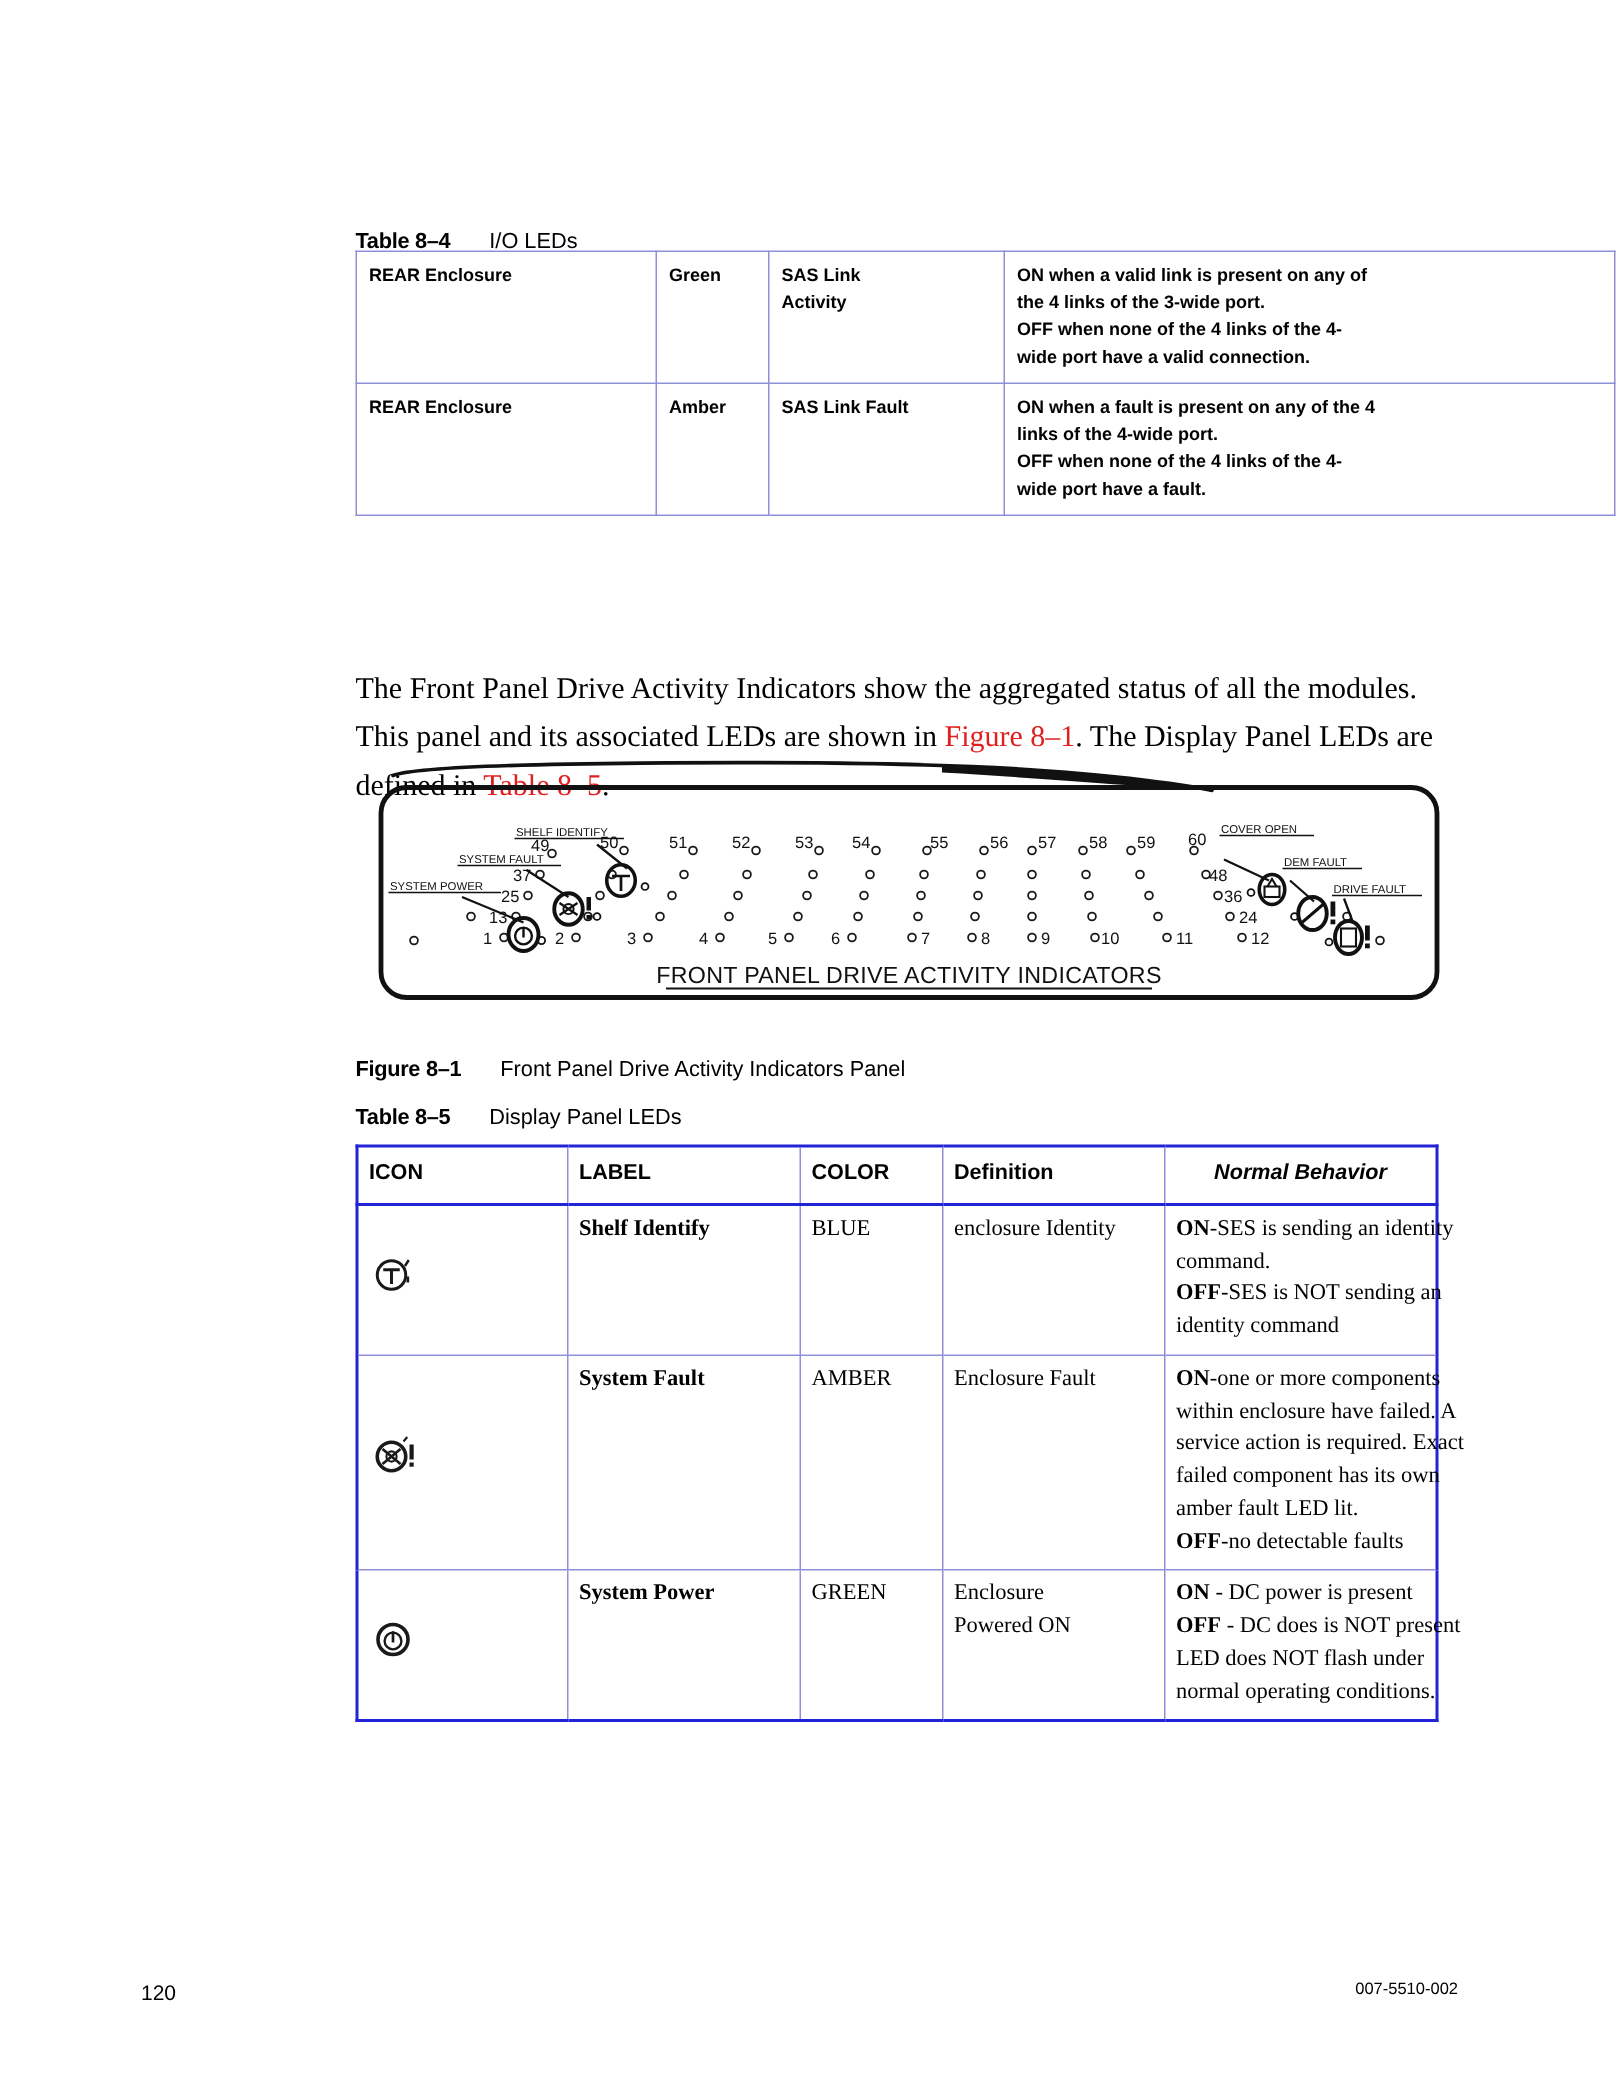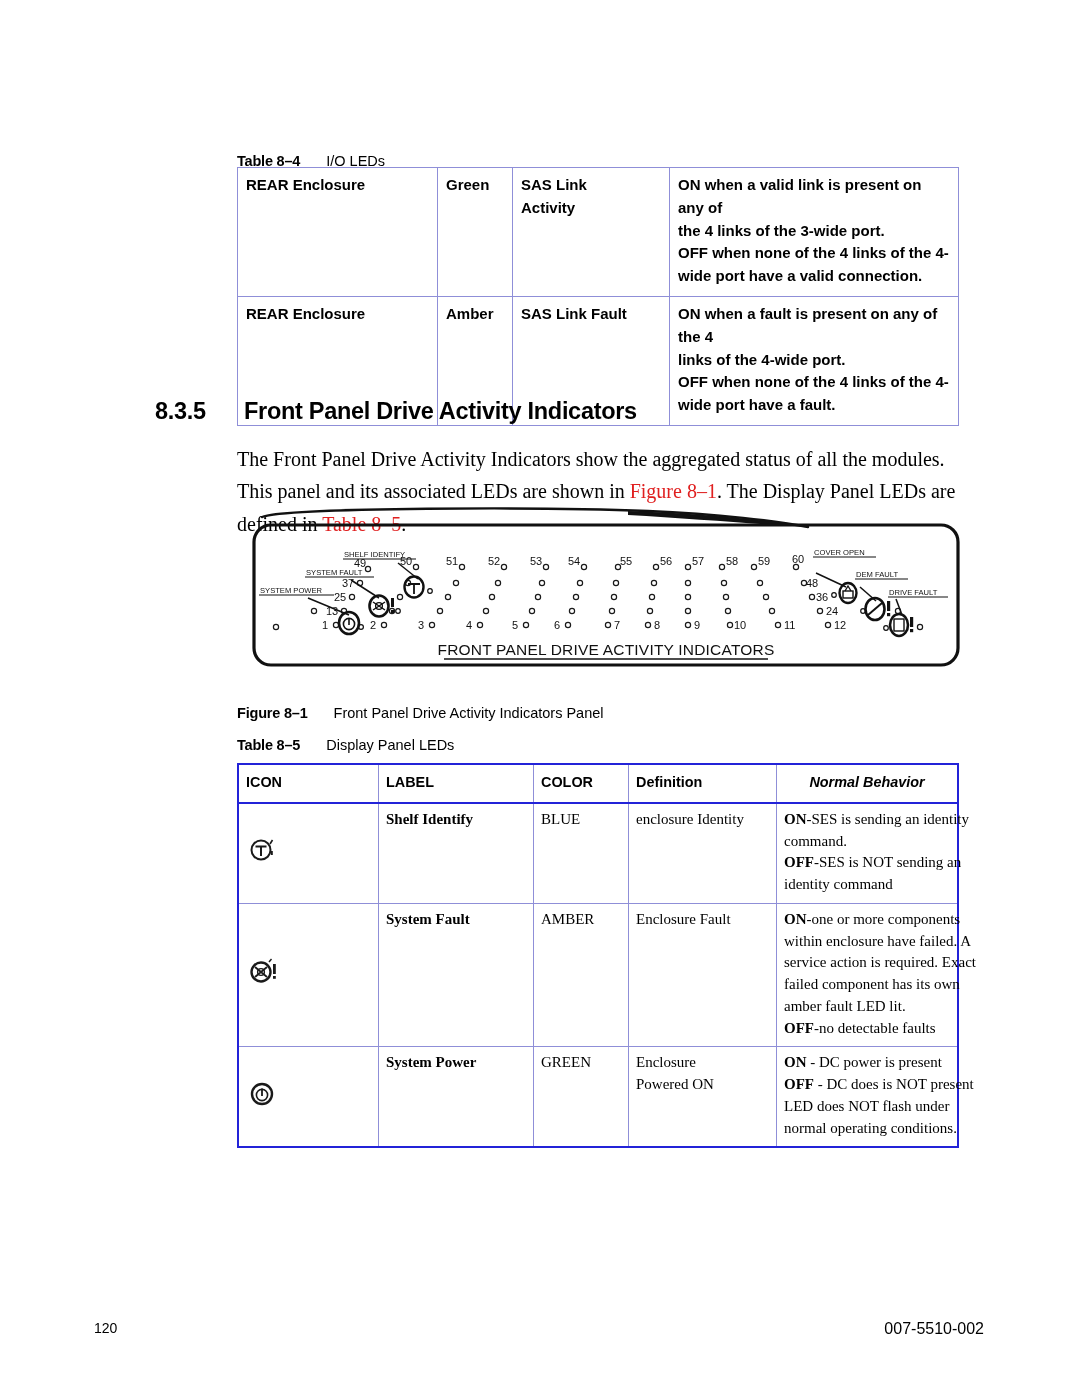--- a/index.html
+++ b/index.html
@@ -39,25 +39,25 @@
   .caption .cap-text {
     font-weight: normal;
     margin-left: 26px;
   }
 
   
   .tbl84 {
     position: absolute;
     left: 237px;
     top: 167px;
-    width: 722px;
+    width: 840px;
     border-collapse: collapse;
     table-layout: fixed;
     font-family: "Liberation Sans", sans-serif;
-    font-size: 15px;
+    font-size: 12px;
     font-weight: bold;
     line-height: 1.52;
   }
   .tbl84 td {
     border: 1px solid #8f8fd8;
     padding: 6px 8px 8px 8px;
     vertical-align: top;
     color: #000;
   }
   .tbl84 .c1 { width: 183px; }
@@ -156,24 +156,24 @@
   
   .footer-left {
     position: absolute;
     left: 94px;
     top: 1320px;
     font-family: "Liberation Sans", sans-serif;
     font-size: 14px;
   }
   .footer-right {
     position: absolute;
-    right: 96px;
+    right: 108px;
     top: 1320px;
     font-family: "Liberation Sans", sans-serif;
-    font-size: 16px;
+    font-size: 11px;
   }
 </style>
 </head>
 <body>
 
 <div class="page">
 
   <div class="caption" style="left:237px; top:141px;margin-top:12px;">
     <span class="cap-label">Table 8–4</span><span class="cap-text">I/O LEDs</span>
   </div>
@@ -203,23 +203,20 @@
         <td class="c4">
           <span class="cellline">ON when a fault is present on any of the 4</span>
           <span class="cellline">links of the 4-wide port.</span>
           <span class="cellline">OFF when none of the 4 links of the 4-</span>
           <span class="cellline">wide port have a fault.</span>
         </td>
       </tr>
     </tbody>
   </table>
 
-  <div class="sec-head">
-    <span class="num">8.3.5</span><span>Front Panel Drive Activity Indicators</span>
-  </div>
 
   <div class="body-par">
     <span>The Front  Panel Drive Activity Indicators show the aggregated status of all the modules. This panel and its associated LEDs are shown in </span><span class="xref">Figure 8–1</span><span>. The Display Panel LEDs are defined in </span><span class="xref">Table 8–5</span><span>.</span>
   </div>
 
   <div class="figure-wrap">
     <svg width="716" height="180" viewBox="0 0 716 180" xmlns="http://www.w3.org/2000/svg">
       <g fill="none" stroke="#111111">
 
         <path d="M14 12 C 40 2, 300 2, 400 6 C 470 9, 530 16, 560 22" stroke-width="2.4" stroke-linecap="round"></path>

